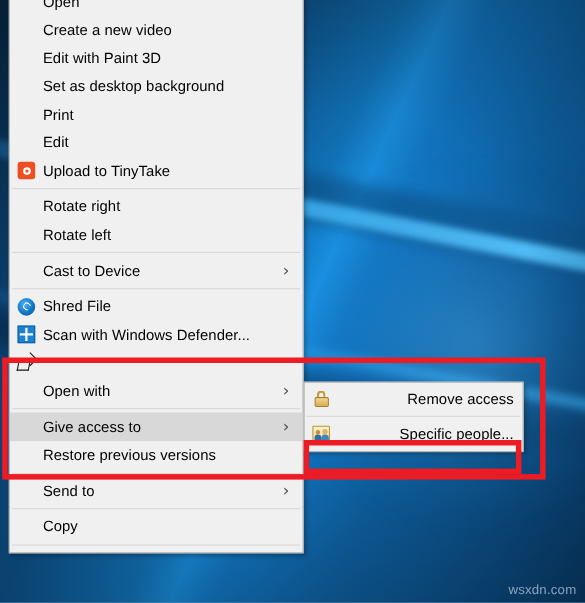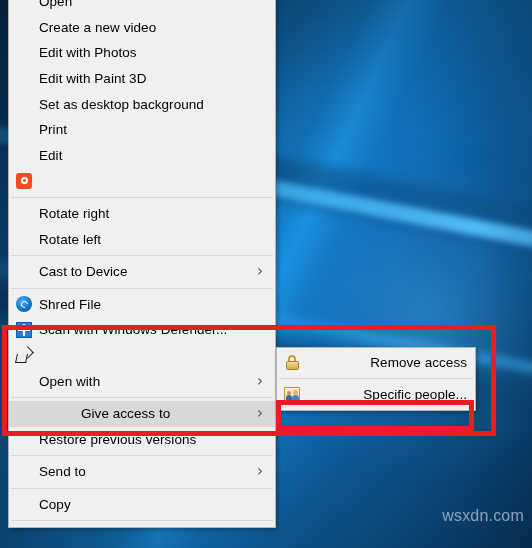--- a/index.html
+++ b/index.html
@@ -96,21 +96,21 @@
   }
   .mi {
     position: relative;
     display: flex;
     align-items: center;
     height: 25.6px;
     padding: 0 8px 0 0;
     cursor: default;
     white-space: nowrap;
   }
-  .mi.sel { background: #d8d8d8; gap: 42px; }
+  .mi.sel { background: #d8d8d8; }
   .mi .ico {
     width: 30px;
     min-width: 30px;
     display: flex;
     align-items: center;
     justify-content: center;
   }
   .mi .lbl {
     flex: 1;
     padding-left: 0px;
@@ -250,23 +250,23 @@
     box-sizing: border-box;
     pointer-events: none;
   }
   .red-outer { left: 2px;  top: 325px; width: 494px; height: 111px; }
   .red-inner { left: 276px; top: 400px; width: 198px; height: 31px; }
 
   
   .watermark {
     position: absolute;
     right: 8px;
-    bottom: 23px;
+    bottom: 5px;
     color: rgba(215,228,240,0.62);
-    font-size: 16px;
+    font-size: 12px;
     font-family: "Liberation Sans", sans-serif;
     letter-spacing: 0.2px;
   }
 </style>
 </head>
 <body>
 
 <div id="screen">
 
   <div class="wallpaper">
@@ -282,44 +282,41 @@
       <div class="mi">
         <span class="ico"></span>
         <span class="lbl">Open</span>
       </div>
       <div class="mi">
         <span class="ico"></span>
         <span class="lbl">Create a new video</span>
       </div>
       <div class="mi">
         <span class="ico"></span>
-        <span class="lbl">Edit with Photos</span>
-      </div>
-      <div class="mi">
-        <span class="ico"></span>
         <span class="lbl">Edit with Paint 3D</span>
       </div>
       <div class="mi">
         <span class="ico"></span>
         <span class="lbl">Set as desktop background</span>
       </div>
       <div class="mi">
         <span class="ico"></span>
         <span class="lbl">Print</span>
       </div>
       <div class="mi">
         <span class="ico"></span>
         <span class="lbl">Edit</span>
       </div>
       <div class="mi">
         <span class="ico">
           <span class="ic-tiny">
             <i></i>
           </span>
         </span>
+        <span class="lbl">Upload to TinyTake</span>
       </div>
       <div class="sep"></div>
       <div class="mi">
         <span class="ico"></span>
         <span class="lbl">Rotate right</span>
       </div>
       <div class="mi">
         <span class="ico"></span>
         <span class="lbl">Rotate left</span>
       </div>

